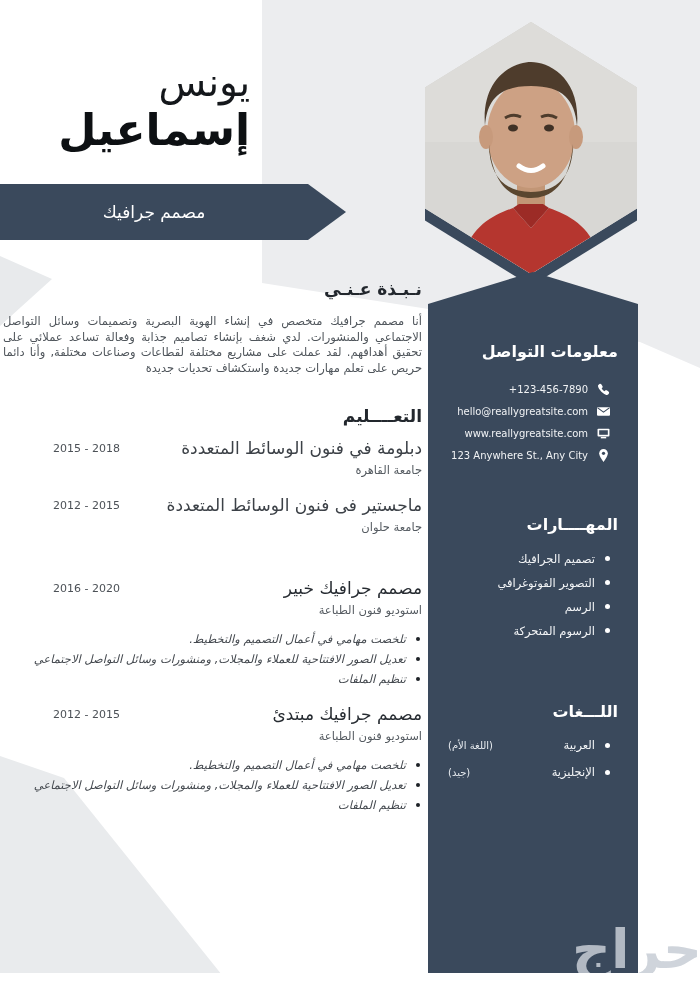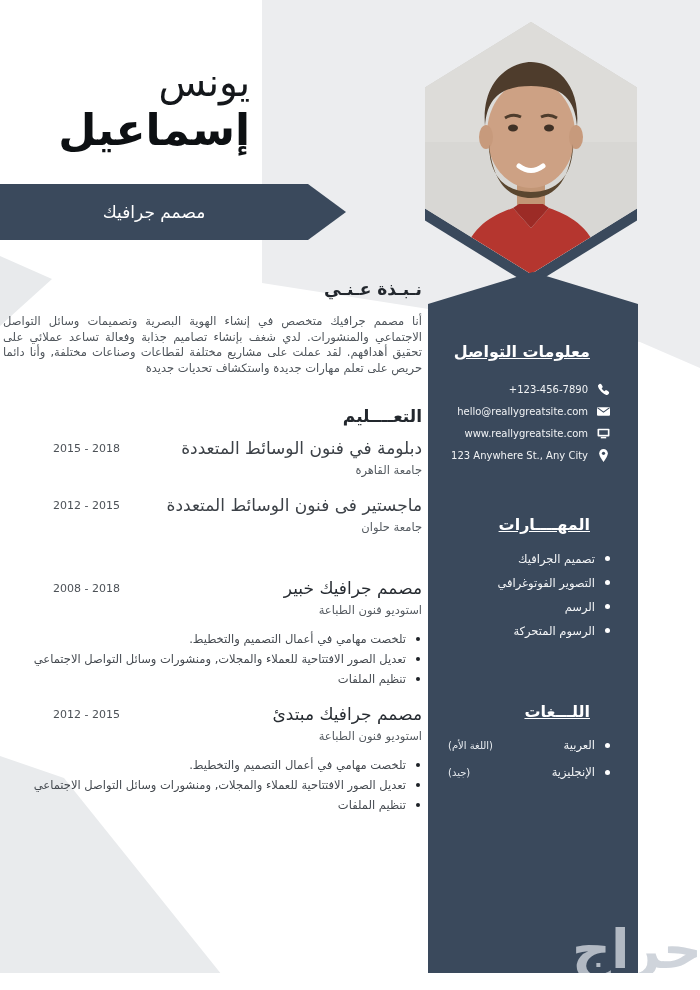--- a/index.html
+++ b/index.html
@@ -39,21 +39,21 @@
   .photo-hex { position:absolute; left:425px; top:22px; width:212px; height:252px;
     background:#d7d6d3; }
   .photo-hex svg { display:block; width:100%; height:100%; }
 
   
   .sidebar { position:absolute; left:428px; top:272px; width:210px; height:718px;
     background:#3a495c; color:#ffffff; direction:rtl;
     clip-path:polygon(50% 0, 100% 32px, 100% 100%, 0 100%, 0 32px); }
 
   .sb-heading { font-size:16px; font-weight:bold; color:#ffffff;
-    text-align:right; padding-left:20px; padding-right:48px; line-height:1.3;text-decoration:underline; }
+    text-align:right; padding-left:20px; padding-right:20px; line-height:1.3; }
 
   .sb-contact { padding-top:70px; }
   .contact-rows { margin-top:16px; }
   .contact-row { display:flex; align-items:center; direction:rtl;
     padding:0 28px 0 14px; height:22px; }
   .contact-icon { width:13px; height:13px; flex:0 0 13px; margin-left:9px; }
   .contact-icon svg { display:block; width:13px; height:13px; }
   .contact-text { font-size:10px; color:#f1f3f5; direction:ltr; unicode-bidi:embed;
     white-space:nowrap; }
 
@@ -92,21 +92,21 @@
   .entry-org { font-size:11.5px; color:#555b61; line-height:17px; margin-top:5px; }
   .entry-date { font-size:11px; color:#4c5157; direction:ltr; unicode-bidi:embed;
     line-height:17px; white-space:nowrap; }
   .entry + .entry { margin-top:18px; }
 
   .sec-exp { margin-top:44px; }
   .job { margin-top:15px; }
   .job + .job { margin-top:19px; }
   .bullets { list-style:none; margin-top:12px; text-align:right; }
   .bullets li { position:relative; padding-right:16px; font-size:11.5px;
-    line-height:16px; color:#44494f; margin-bottom:4px; }
+    line-height:16px; color:#44494f; margin-bottom:4px;font-style:italic; }
   .bullets li::before { content:""; position:absolute; right:2px; top:6px;
     width:4px; height:4px; border-radius:50%; background:#1d2126; }
 
   
   .watermark { position:absolute; right:-2px; bottom:-8px;
     font-size:54px; font-weight:bold; color:#c7cdd5; opacity:0.85;
     direction:rtl; letter-spacing:2px; }
 </style>
 </head>
 <body>
@@ -268,21 +268,21 @@
     </section>
 
     <section class="sec-exp">
 
       <div class="job">
         <div class="entry">
           <div class="entry-head">
             <div class="entry-title bold">مصمم جرافيك خبير</div>
             <div class="entry-org">استوديو فنون الطباعة</div>
           </div>
-          <div class="entry-date">2008 - 2018</div>
+          <div class="entry-date">2016 - 2020</div>
         </div>
         <ul class="bullets">
           <li>تلخصت مهامي في أعمال التصميم والتخطيط.</li>
           <li>تعديل الصور الافتتاحية للعملاء والمجلات, ومنشورات وسائل التواصل الاجتماعي</li>
           <li>تنظيم الملفات</li>
         </ul>
       </div>
 
       <div class="job">
         <div class="entry">

